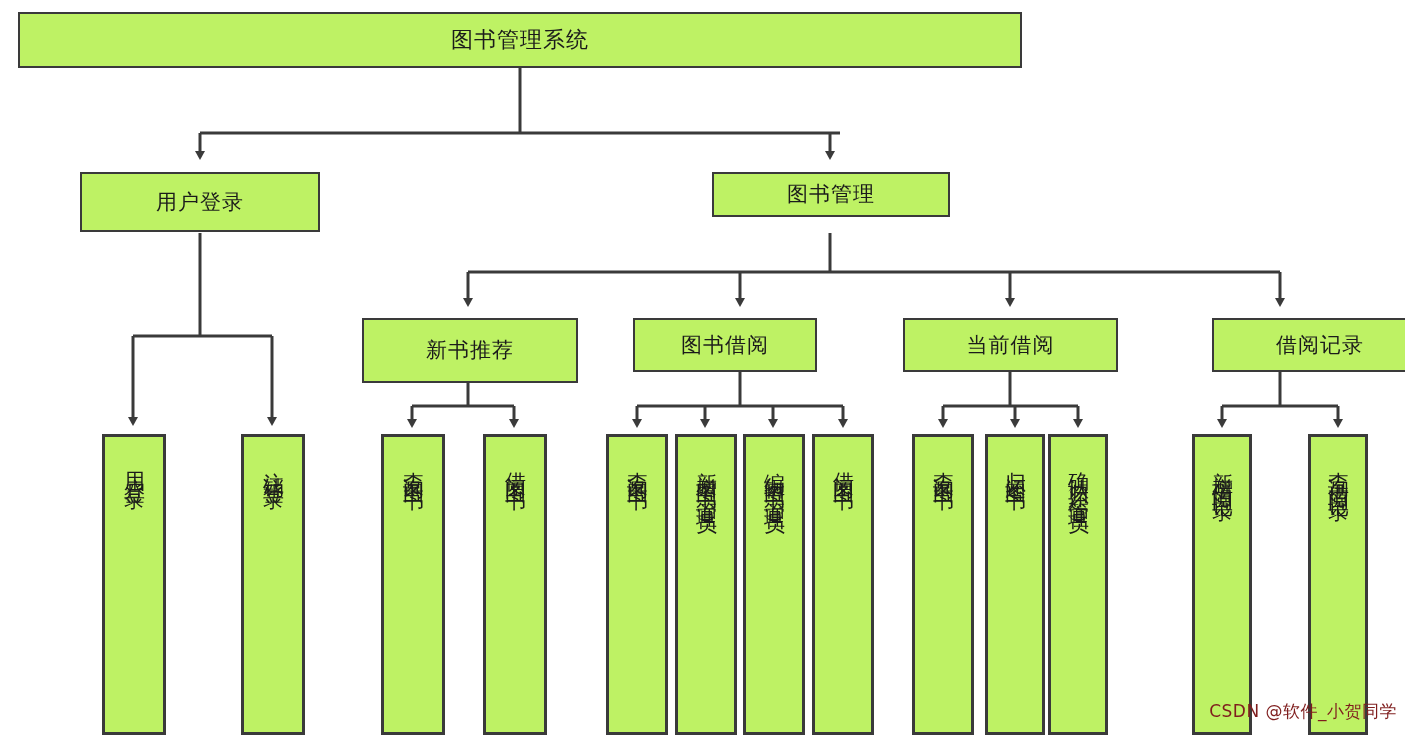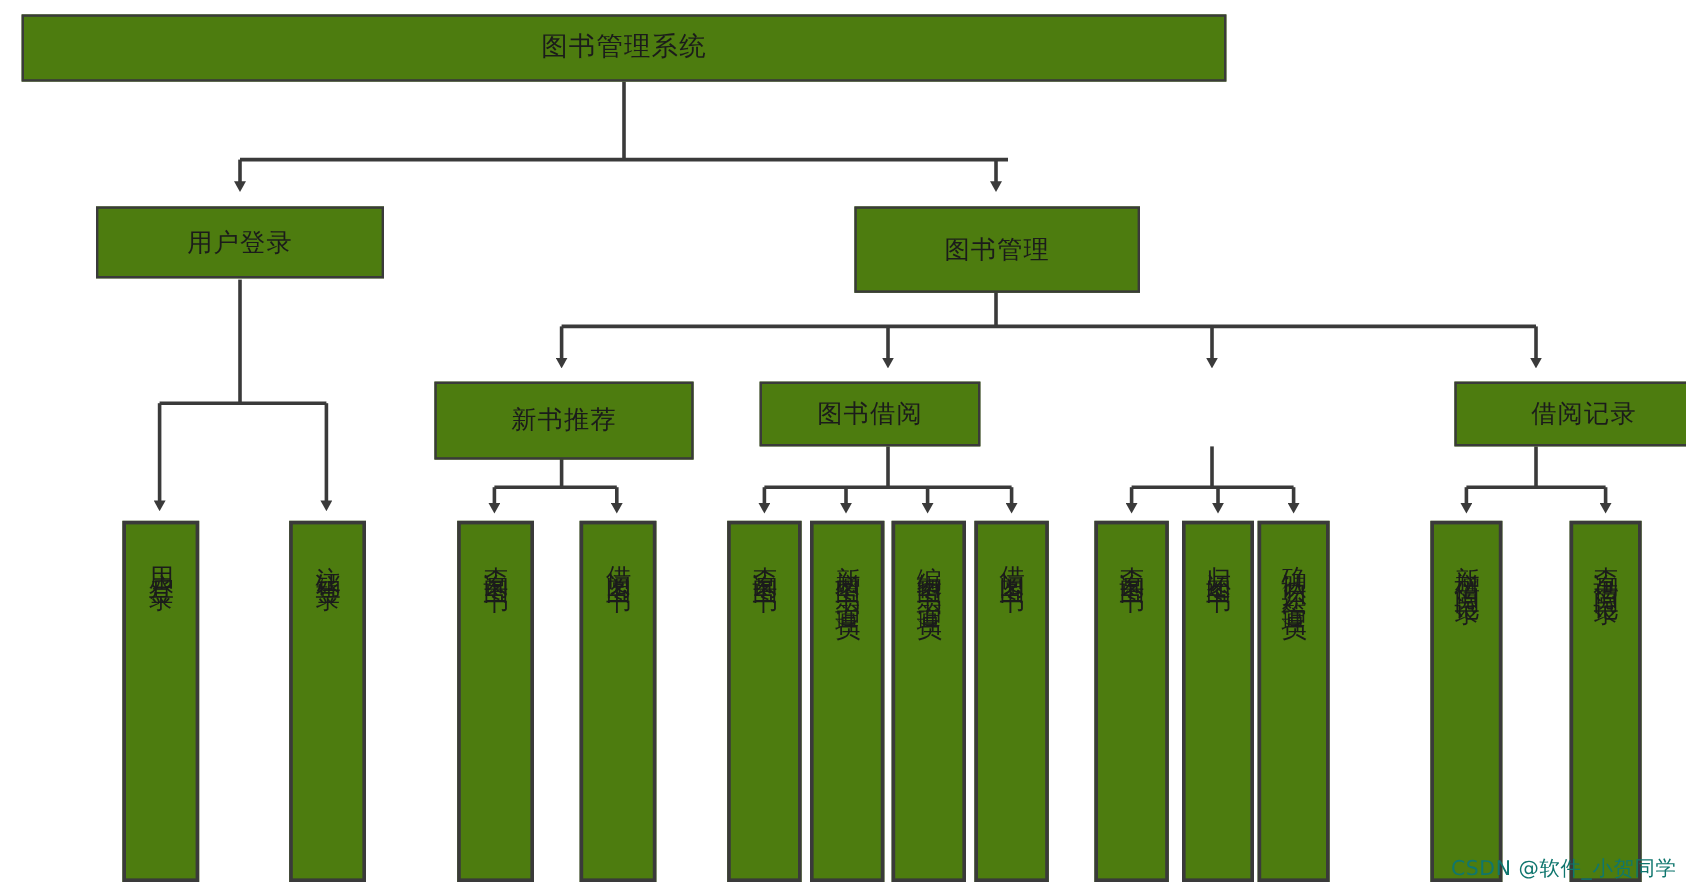--- a/index.html
+++ b/index.html
@@ -17,21 +17,21 @@
   }
   #edges{
     position:absolute;
     left:0; top:0;
     width:1405px; height:747px;
     pointer-events:none;
   }
   .node{
     position:absolute;
     box-sizing:border-box;
-    background:#4d7c0f;
+    background:#bef264;
     border:2px solid #3a3a3a;
     display:flex;
     align-items:center;
     justify-content:center;
     z-index:2;
   }
   .node .lbl{
     font-size:21px;
     line-height:1.18;
     letter-spacing:1px;
@@ -53,23 +53,23 @@
     writing-mode:vertical-rl;
     text-orientation:upright;
     font-size:21px;
     letter-spacing:6px;
     line-height:1;
     white-space:nowrap;
   }
   #watermark{
     position:absolute;
     right:8px;
-    bottom:12px;
+    bottom:24px;
     font-size:17px;
-    color:#0f766e;
+    color:#7f1d1d;
     letter-spacing:0.5px;
     z-index:3;
     white-space:nowrap;
   }
 </style>
 </head>
 <body>
 
 <div id="canvas">
 
@@ -123,29 +123,32 @@
     </g>
   </svg>
 
   <div class="node horiz" id="n-root" style="left:18px;top:12px;width:1004px;height:56px;">
     <span class="lbl">图书管理系统</span>
   </div>
 
   <div class="node horiz" style="left:80px;top:172px;width:240px;height:60px;">
     <span class="lbl">用户登录</span>
   </div>
-  <div class="node horiz" style="left:712px;top:172px;width:238px;height:72px;">
+  <div class="node horiz" style="left:712px;top:172px;width:238px;height:45px;">
     <span class="lbl">图书管理</span>
   </div>
 
   <div class="node horiz" style="left:362px;top:318px;width:216px;height:65px;">
     <span class="lbl">新书推荐</span>
   </div>
   <div class="node horiz" style="left:633px;top:318px;width:184px;height:54px;">
     <span class="lbl">图书借阅</span>
+  </div>
+  <div class="node horiz" style="left:903px;top:318px;width:215px;height:54px;">
+    <span class="lbl">当前借阅</span>
   </div>
   <div class="node horiz" style="left:1212px;top:318px;width:216px;height:54px;">
     <span class="lbl">借阅记录</span>
   </div>
 
   <div class="node vert" style="left:102px;top:434px;width:64px;height:301px;">
     <span class="lbl">用户登录</span>
   </div>
   <div class="node vert" style="left:241px;top:434px;width:64px;height:301px;">
     <span class="lbl">注销登录</span>

